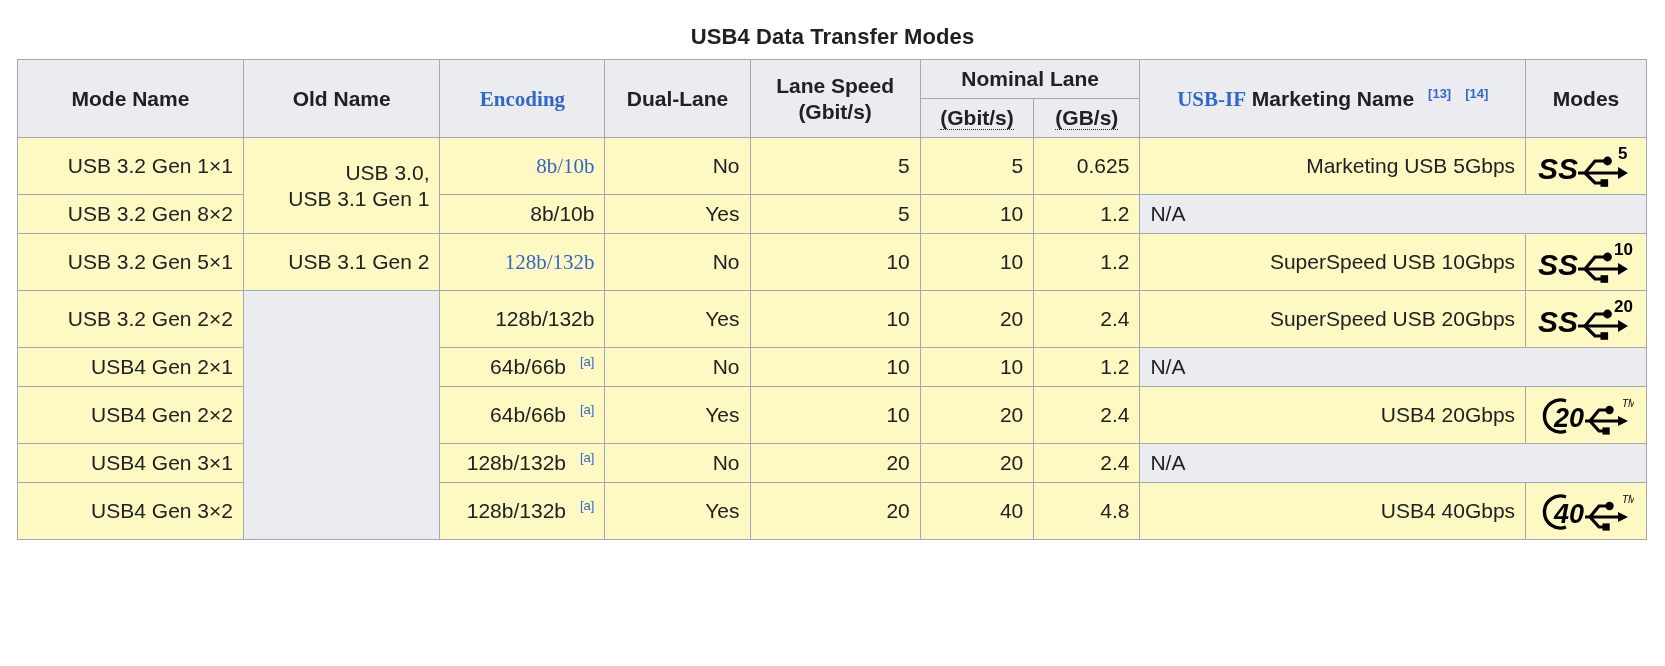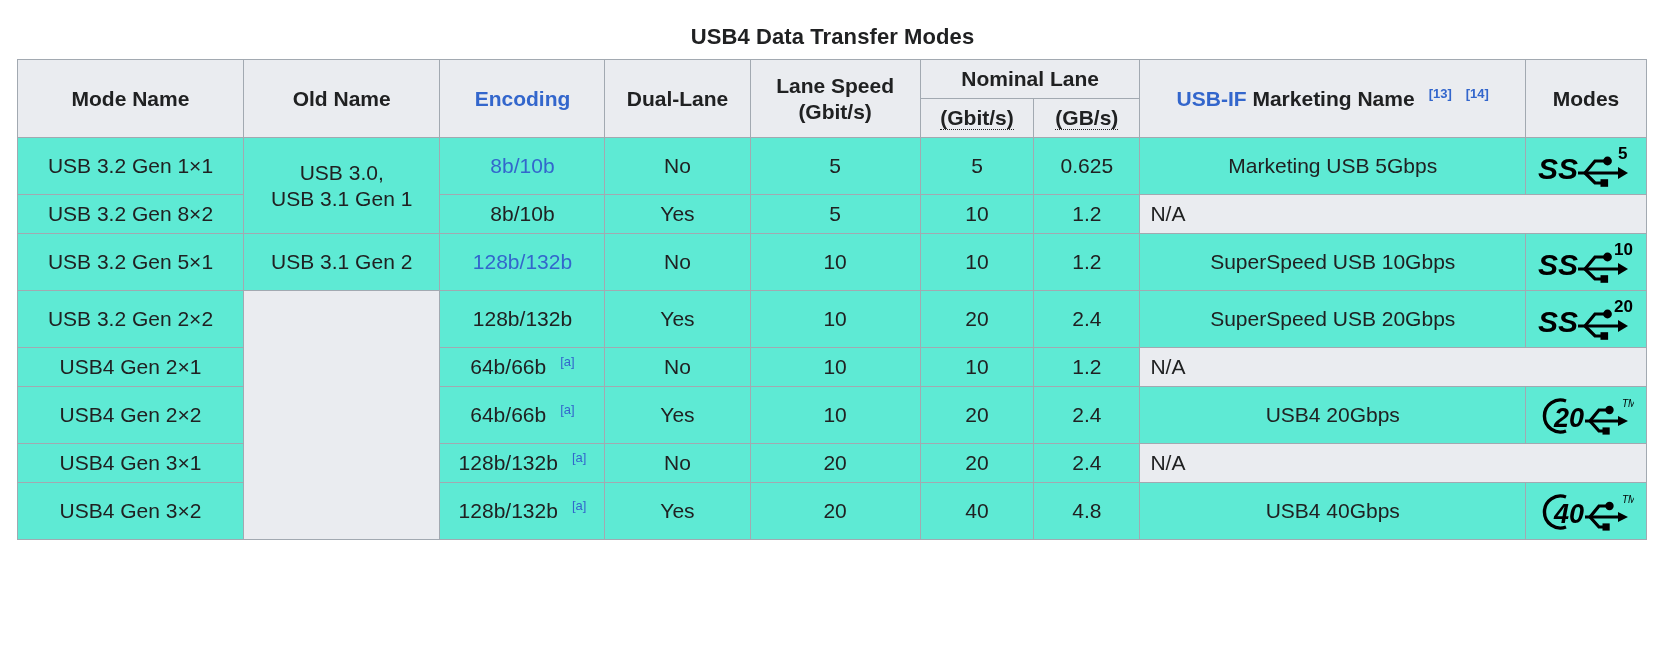--- a/index.html
+++ b/index.html
@@ -24,53 +24,53 @@
     padding-top: 24px;
     padding-bottom: 9px;
     color: #202122;
     letter-spacing: .1px;
   }
 
   table.wikitable {
     border-collapse: collapse;
     margin-left: 17px;
     width: 1630px;
-    background: #5eead4;
+    background: #fef9c3;
     table-layout: fixed;
   }
   table.wikitable > tbody > tr > th,
   table.wikitable > tbody > tr > td {
     border: 1px solid #a2a9b1;
     padding: 6px 10px;
     font-size: 21px;
     line-height: 26px;
     color: #202122;
     vertical-align: middle;
   }
   table.wikitable > tbody > tr > th {
     background: #eaecf0;
     font-weight: bold;
     text-align: center;
   }
   td.cell-grey { background: #eaecf0; }
   td.center { text-align: left; }
-  td.left { text-align: center; }
+  td.left { text-align: right; }
 
   
   .c-mode   { width: 215px; }
   .c-old    { width: 187px; }
   .c-enc    { width: 157px; }
   .c-dual   { width: 138px; }
   .c-lane   { width: 162px; }
   .c-nomg   { width: 108px; }
   .c-nomgb  { width: 101px; }
   .c-mkt    { width: 367px; }
   .c-logo   { width: 115px; }
 
-  a.wlink { color: #3366cc; text-decoration: none; }
+  a.wlink { color: #3366cc; text-decoration: none; font-family: Liberation Serif, serif; }
   sup.ref { font-size: 13px; line-height: 1; vertical-align: super; }
   sup.ref a { color: #3366cc; text-decoration: none; padding-left: 14px; }
   .abbr { border-bottom: 1px dotted #202122; cursor: help; }
 
   .hdr-stack { display: block; }
 
   .logo-wrap {
     display: flex;
     align-items: center;
     justify-content: center;

